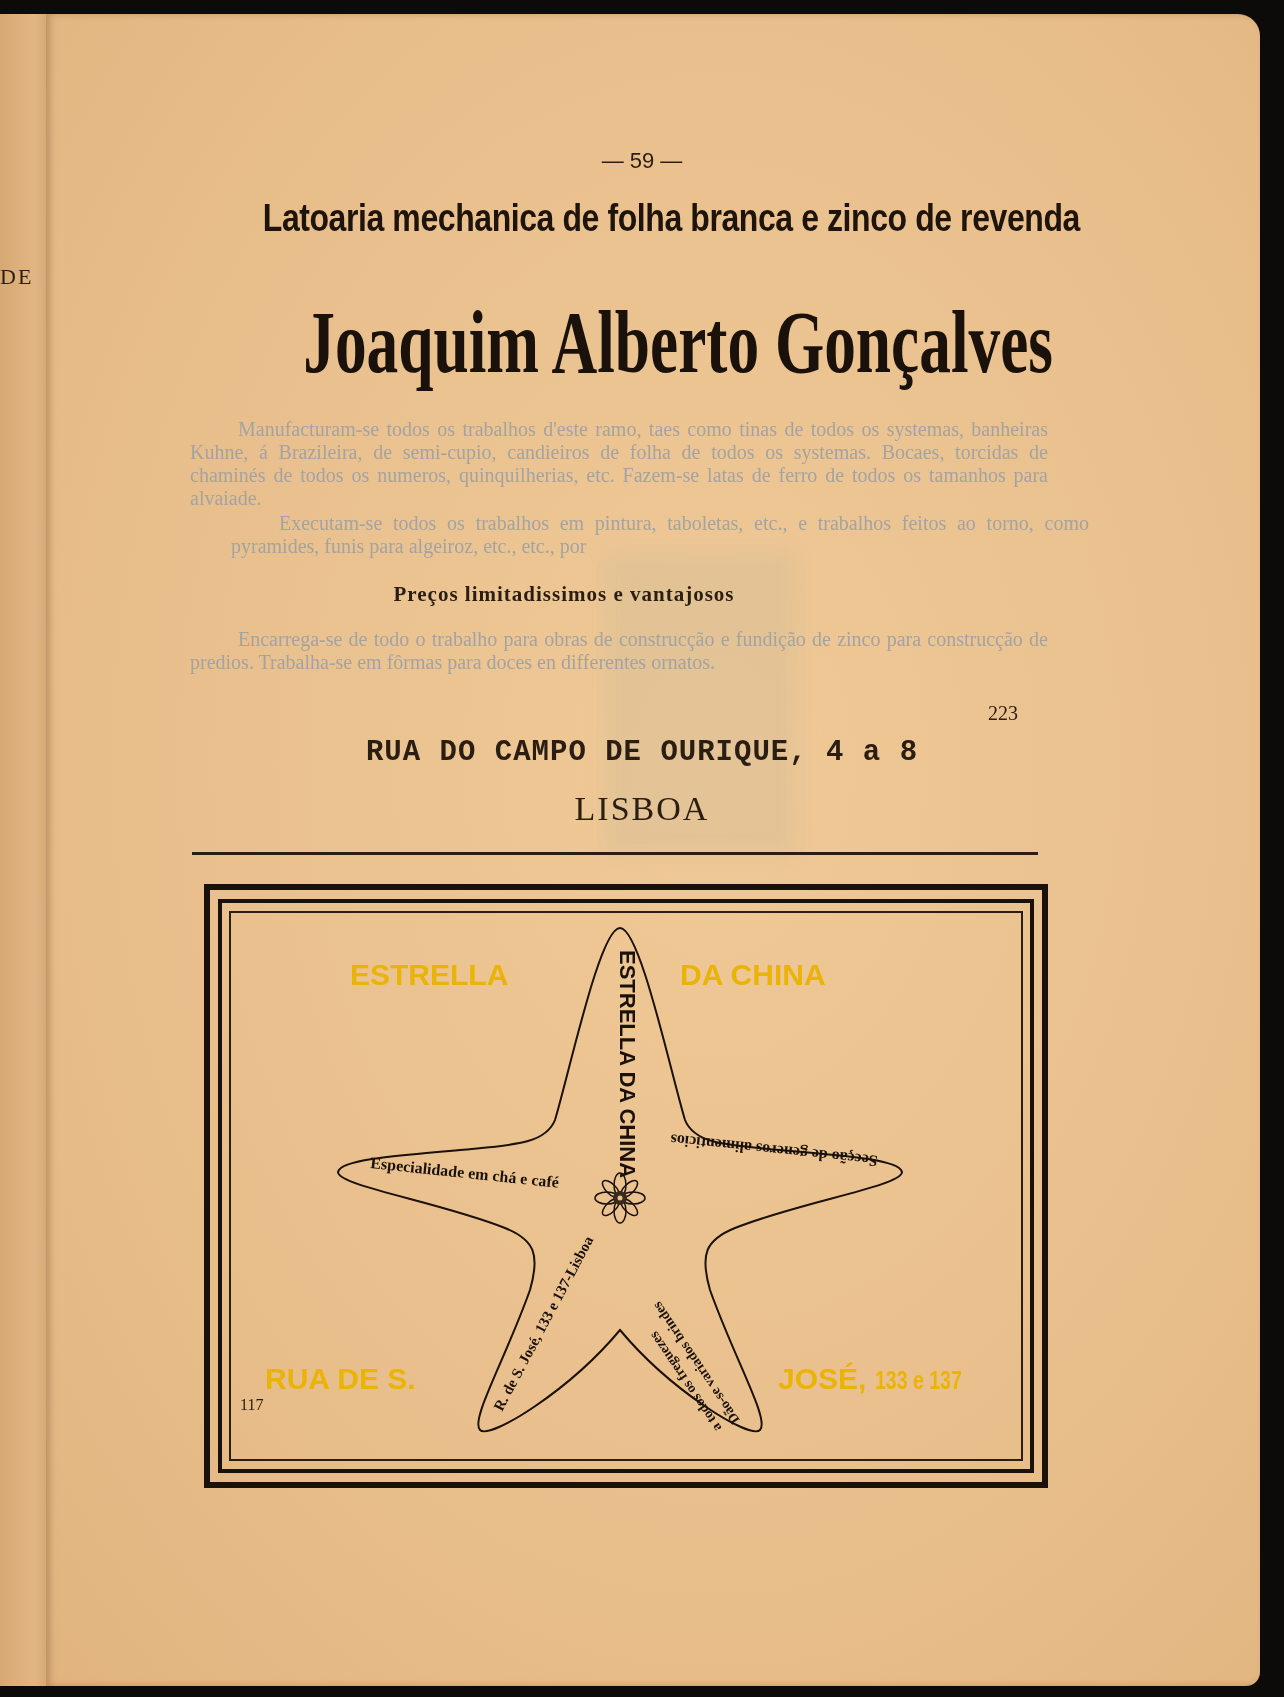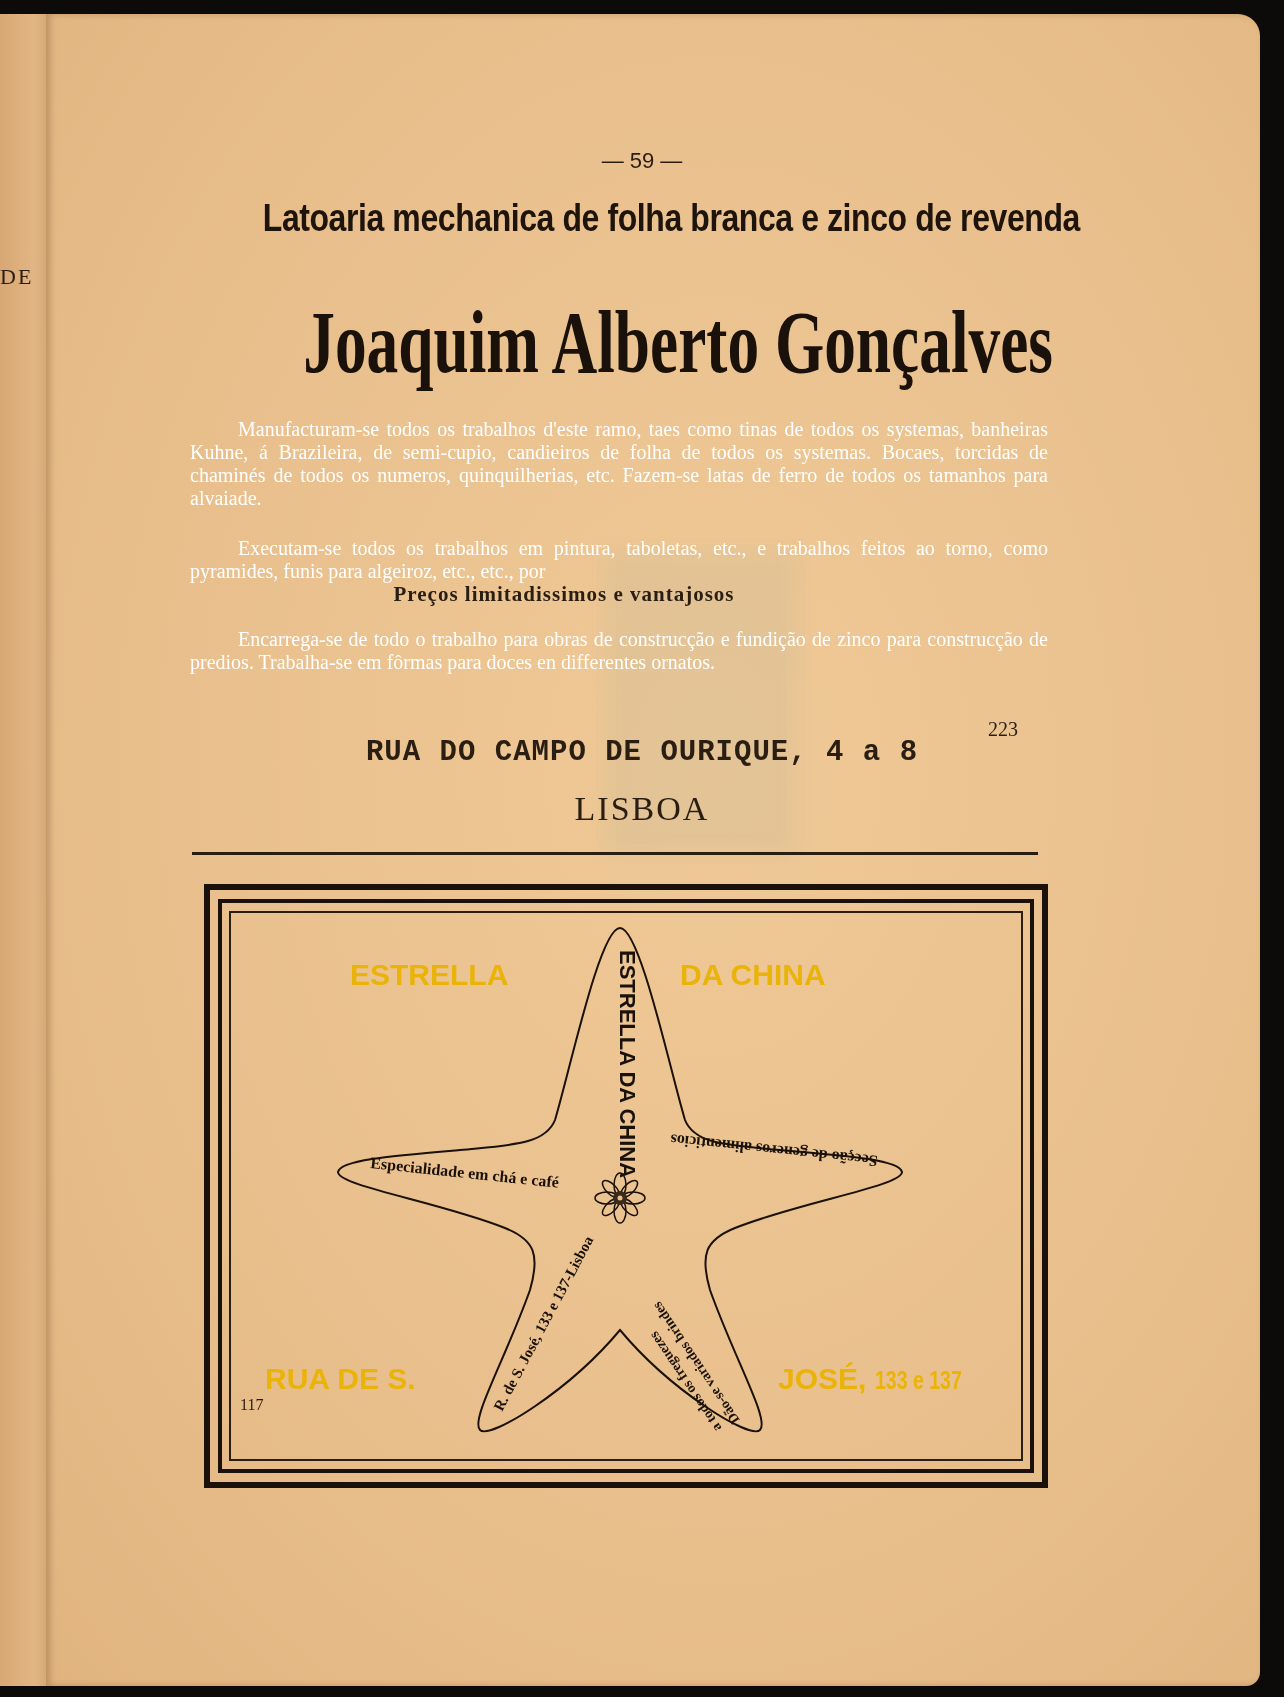--- a/index.html
+++ b/index.html
@@ -42,32 +42,32 @@
   .name {
     position:absolute; left:180px; top:292px; width:880px; text-align:center;
     font-family:"Liberation Serif", serif; font-weight:bold;
     font-size:88px; white-space:nowrap;
     transform:scaleX(0.72); transform-origin:center;
     color:#1a110a;
   }
   .body-text {
     position:absolute; left:190px; width:858px;
     font-family:"Liberation Serif", serif; font-size:20px; line-height:23px;
-    text-align:justify; color:#ffffff;
+    text-align:justify; color:#a3a3a3;
   }
   .p1 { top:418px; text-indent:48px; }
-  .p2 { top:537px; text-indent:48px; }
+  .p2 { top:512px; text-indent:48px;margin-left:41px; }
   .p3 { top:628px; text-indent:48px; }
   .prices {
     position:absolute; left:0; width:1128px; top:582px; text-align:center;
     font-family:"Liberation Serif", serif; font-weight:bold; font-size:21px;
     letter-spacing:1px;
   }
   .ref-223 {
-    position:absolute; left:988px; top:702px; font-size:20px;margin-top:16px;
+    position:absolute; left:988px; top:702px; font-size:20px;
   }
   .address {
     position:absolute; left:0; width:1284px; top:736px; text-align:center;
     font-family:Liberation Mono, monospace; font-weight:bold; font-size:29px; letter-spacing:1px;
   }
   .city {
     position:absolute; left:0; width:1284px; top:790px; text-align:center;
     font-family:"Liberation Serif", serif; font-size:34px; letter-spacing:2px;
   }
   .divider {

